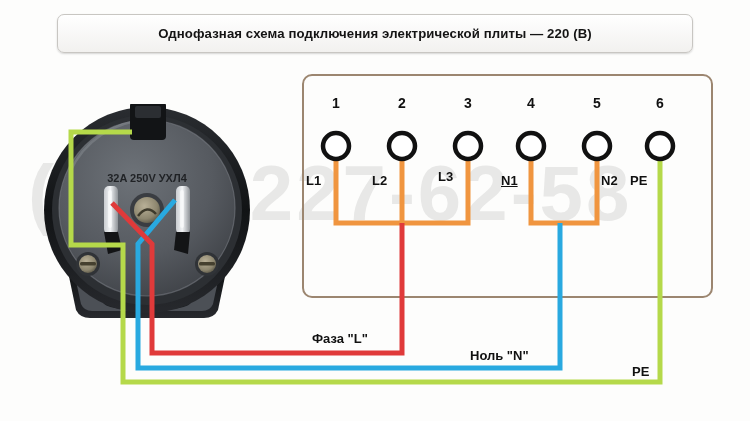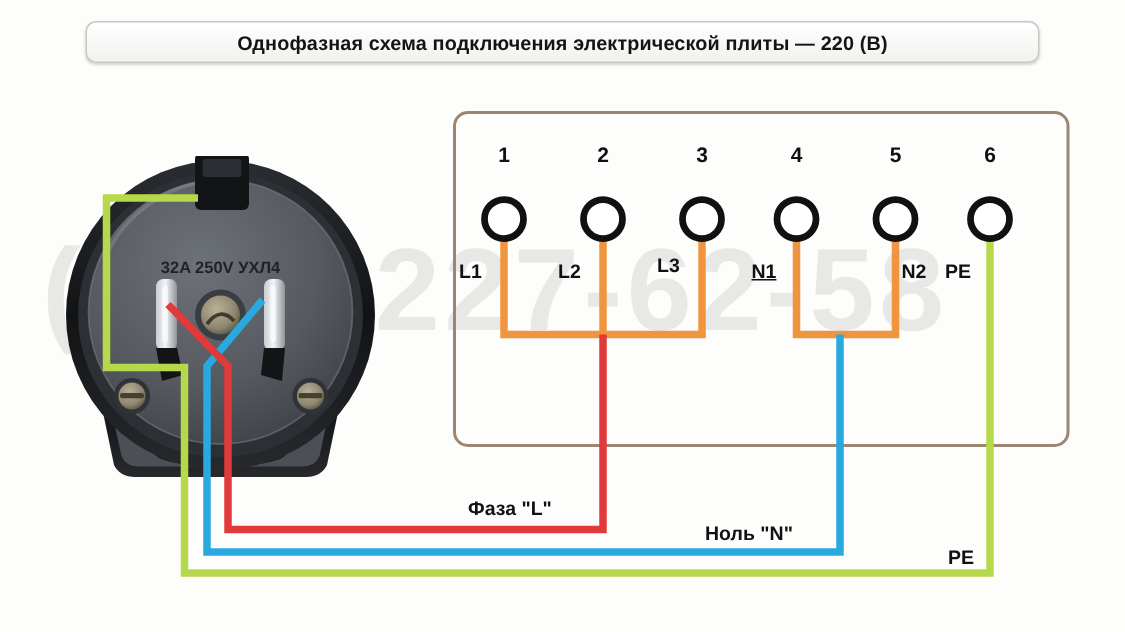--- a/index.html
+++ b/index.html
@@ -22,21 +22,21 @@
     left: 0;
     top: 0;
     width: 750px;
     height: 421px;
   }
   .title-plate {
     position: absolute;
     left: 57px;
     top: 14px;
     width: 636px;
-    height: 28px;
+    height: 39px;
     box-sizing: border-box;
     border: 1px solid #c8c6c2;
     border-radius: 7px;
     background: linear-gradient(#ffffff, #f2f1ef);
     box-shadow: 0 1px 2px rgba(0,0,0,0.16);
     display: flex;
     align-items: center;
     justify-content: center;
   }
   .title-plate .title-text {

